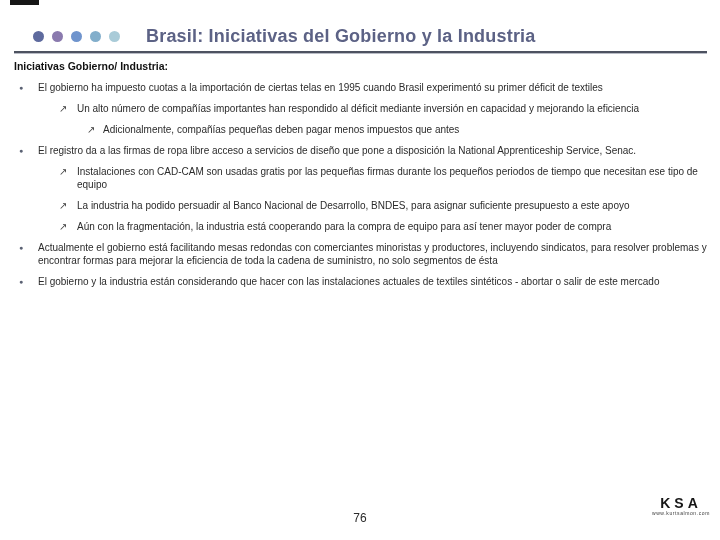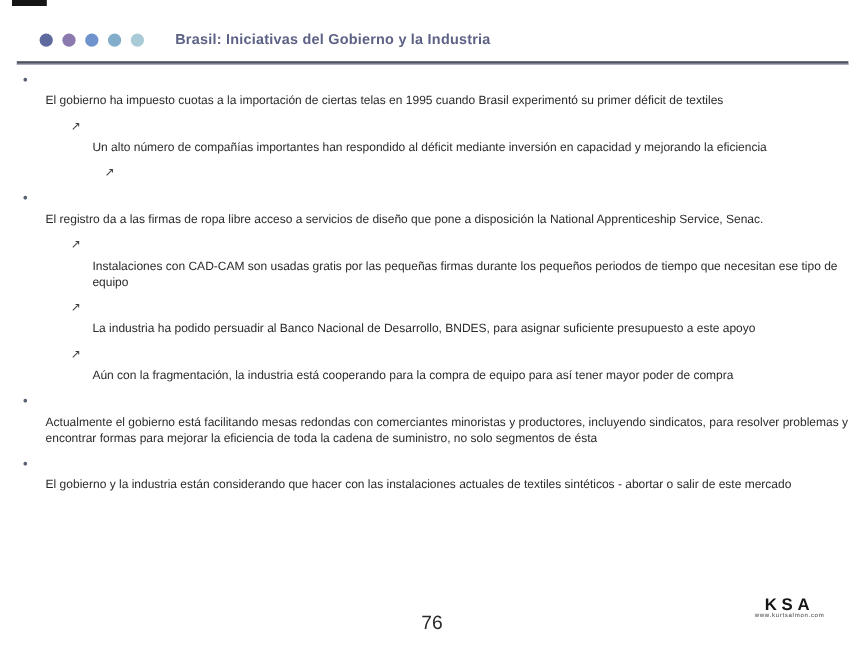--- a/index.html
+++ b/index.html
@@ -14,45 +14,45 @@
   .slide{position:absolute;inset:0;background:#fff;}
 
   
   .corner-mark{position:absolute;left:10px;top:0;width:29px;height:5px;background:#161616;}
 
   
   .header{position:absolute;left:33px;top:26px;display:flex;align-items:center;}
   .dots{display:flex;align-items:center;gap:8px;margin-right:26px;}
   .dot{width:11px;height:11px;border-radius:50%;display:inline-block;}
   .slide-title{
-    font-size:12px;font-weight:bold;color:#5c6285;letter-spacing:.2px;
+    font-size:18px;font-weight:bold;color:#5c6285;letter-spacing:.2px;
     white-space:nowrap;
   }
   .title-rule{
     position:absolute;left:14px;right:13px;top:51px;height:2px;
     background:#4d5260;border-bottom:1px solid #b9bcc6;
   }
 
   
   .content{position:absolute;left:14px;right:8px;top:60px;}
   .section-heading{font-size:10.5px;font-weight:bold;color:#111;margin:0 0 9px 0;}
   .bullet-list{display:block;}
   .bullet-row{display:flex;align-items:flex-start;margin-bottom:8px;font-size:10px;line-height:13px;}
   .bullet-glyph{flex:0 0 auto;text-align:left;color:#5a6173;}
-  .bullet-text{flex:1 1 auto;color:#2b2b2b;margin-top:18px;}
+  .bullet-text{flex:1 1 auto;color:#2b2b2b;}
   .level-1 .bullet-glyph{margin-left:5px;width:19px;font-size:7px;line-height:13px;}
   .level-2 .bullet-glyph{margin-left:45px;width:18px;font-size:10px;color:#3f3f3f;}
   .level-3 .bullet-glyph{margin-left:73px;width:16px;font-size:10px;color:#3f3f3f;}
 
   
   .page-number{
     position:absolute;left:0;right:0;top:511px;text-align:center;
-    font-size:16px;color:#2b2b2b;
+    font-size:12px;color:#2b2b2b;
   }
-  .logo{position:absolute;right:33px;top:496px;text-align:center;}
+  .logo{position:absolute;right:10px;top:496px;text-align:center;}
   .logo-text{font-size:14px;font-weight:bold;color:#161616;letter-spacing:4px;line-height:14px;}
   .logo-sub{font-size:5px;color:#3a3a3a;letter-spacing:.6px;line-height:6px;}
 </style>
 </head>
 <body>
 
 <div class="slide">
 
   <div class="corner-mark"></div>
 
@@ -63,31 +63,33 @@
         <span class="dot" style="background: rgb(111, 148, 205);"></span>
         <span class="dot" style="background: rgb(130, 174, 203);"></span>
         <span class="dot" style="background: rgb(169, 203, 216);"></span>
       </div>
     <div class="slide-title">Brasil: Iniciativas del Gobierno y la Industria</div>
   </div>
 
   <div class="title-rule"></div>
 
   <div class="content">
+    <p class="section-heading">Iniciativas Gobierno/ Industria:</p>
     <div class="bullet-list">
         <div class="bullet-row level-1">
     <span class="bullet-glyph">●</span>
     <span class="bullet-text">El gobierno ha impuesto cuotas a la importación de ciertas telas en 1995 cuando Brasil experimentó su primer déficit de textiles</span>
   </div>
         <div class="bullet-row level-2">
     <span class="bullet-glyph">↗</span>
     <span class="bullet-text">Un alto número de compañías importantes han respondido al déficit mediante inversión en capacidad y mejorando la eficiencia</span>
   </div>
         <div class="bullet-row level-3">
     <span class="bullet-glyph">↗</span>
+    <span class="bullet-text">Adicionalmente, compañías pequeñas deben pagar menos impuestos que antes</span>
   </div>
         <div class="bullet-row level-1">
     <span class="bullet-glyph">●</span>
     <span class="bullet-text">El registro da a las firmas de ropa libre acceso a servicios de diseño que pone a disposición la National Apprenticeship Service, Senac.</span>
   </div>
         <div class="bullet-row level-2">
     <span class="bullet-glyph">↗</span>
     <span class="bullet-text">Instalaciones con CAD-CAM son usadas gratis por las pequeñas firmas durante los pequeños periodos de tiempo que necesitan ese tipo de equipo</span>
   </div>
         <div class="bullet-row level-2">

